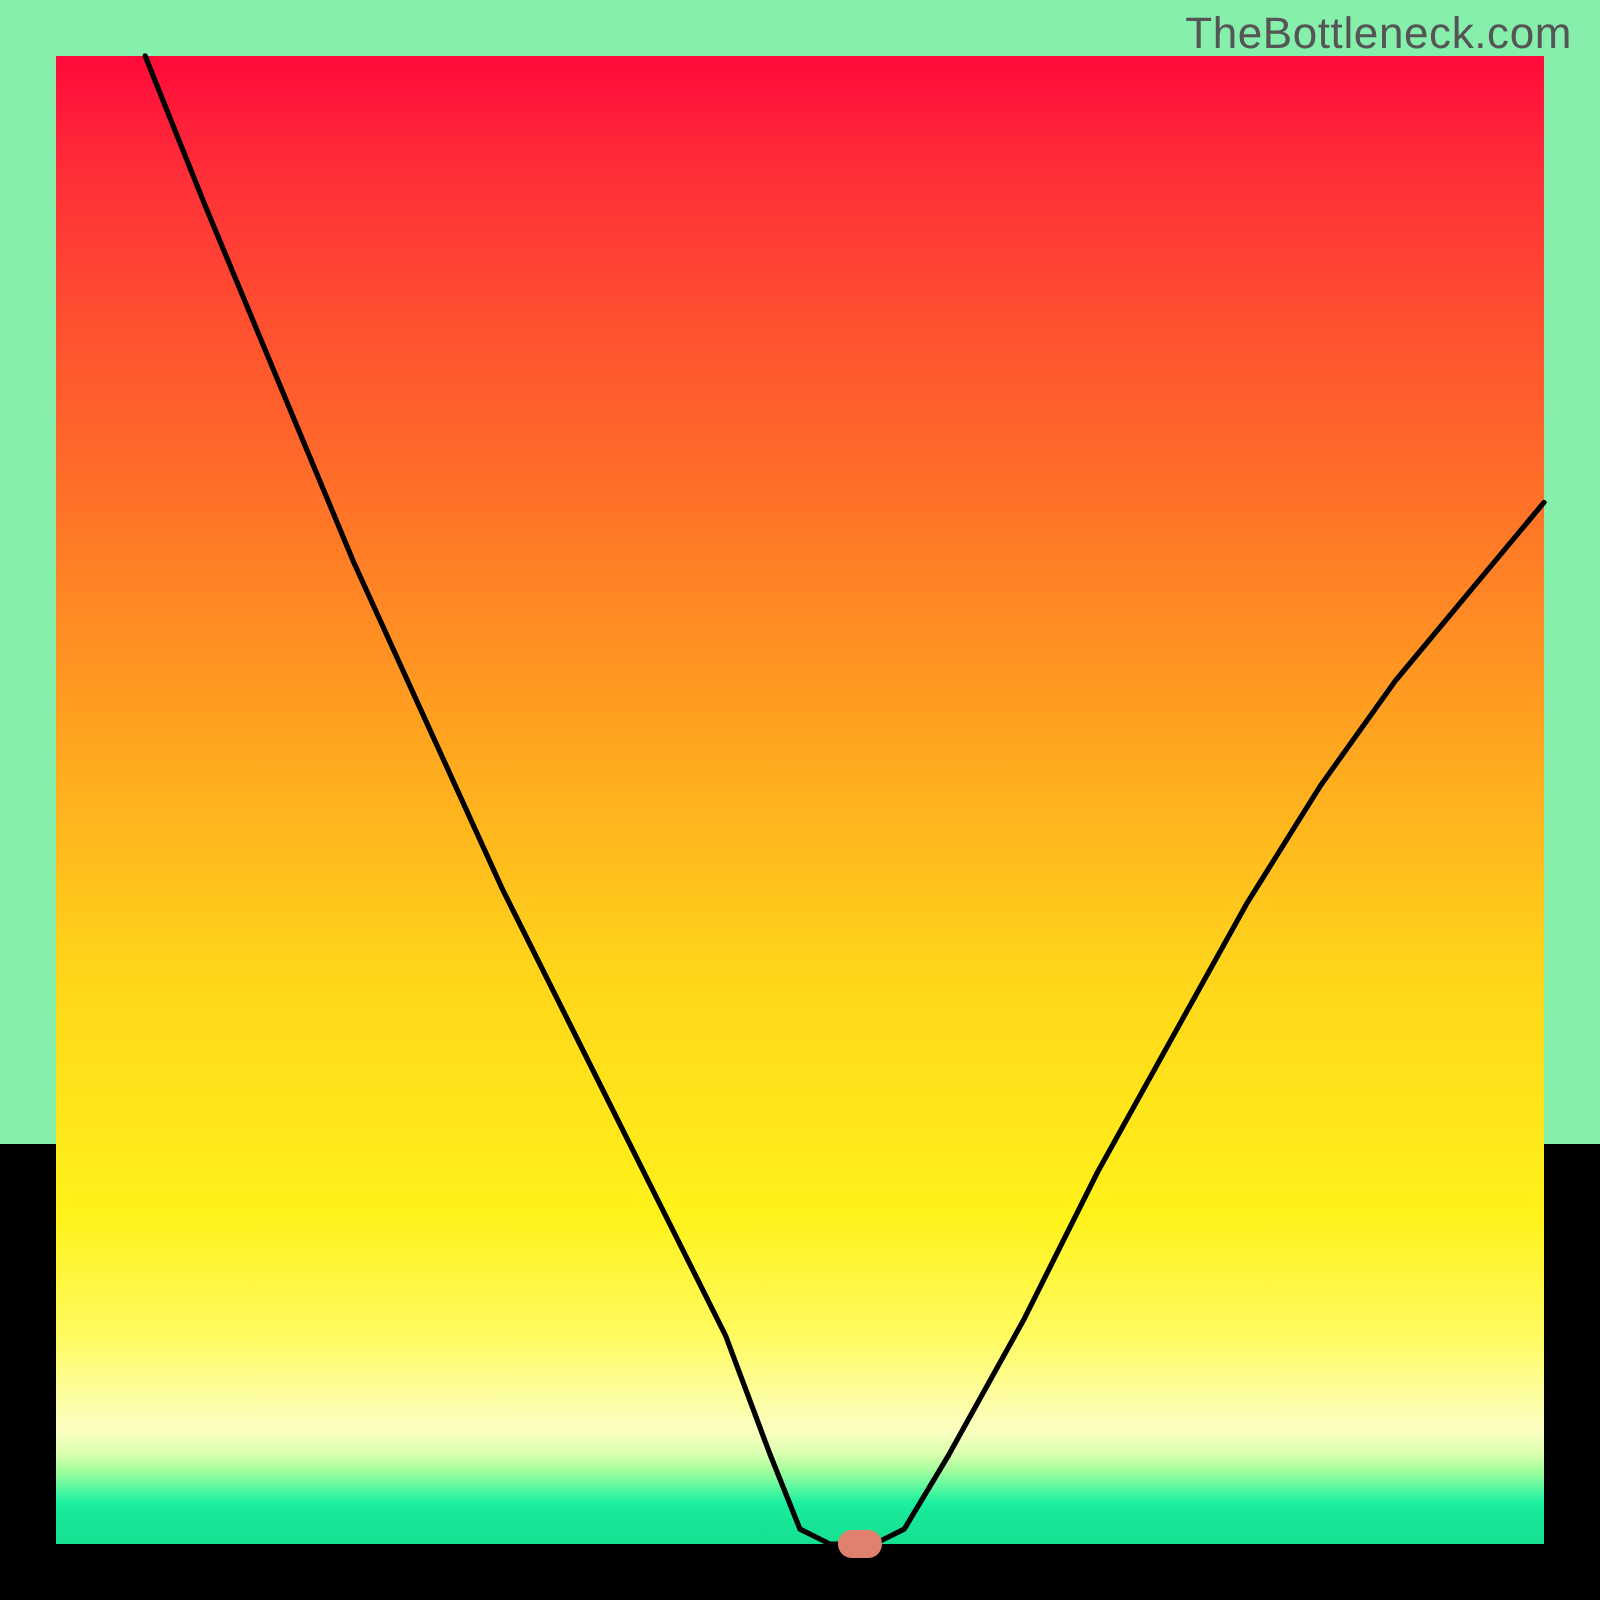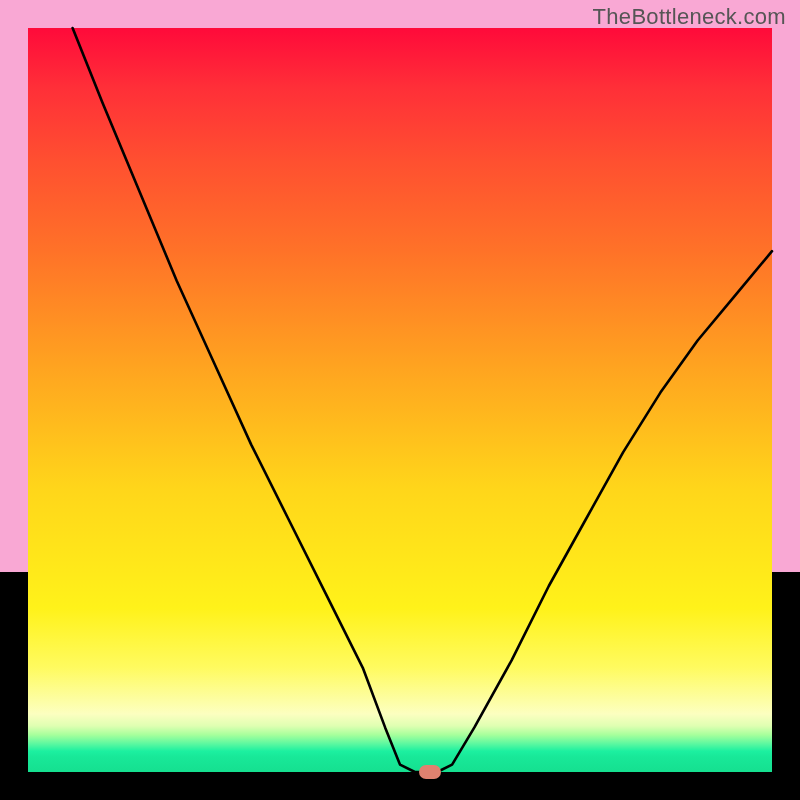--- a/index.html
+++ b/index.html
@@ -8,21 +8,21 @@
     width: 800px;
     height: 800px;
     background: #000;
     font-family: Arial, Helvetica, sans-serif;
     overflow: hidden;
   }
   .frame {
     position: relative;
     width: 800px;
     height: 572px;
-    background: #f9a8d4;
+    background: #86efac;
   }
   .watermark {
     position: absolute;
     top: 4px;
     right: 14px;
     color: #555;
     font-size: 22px;
     font-weight: 500;
     letter-spacing: 0.3px;
     z-index: 10;

